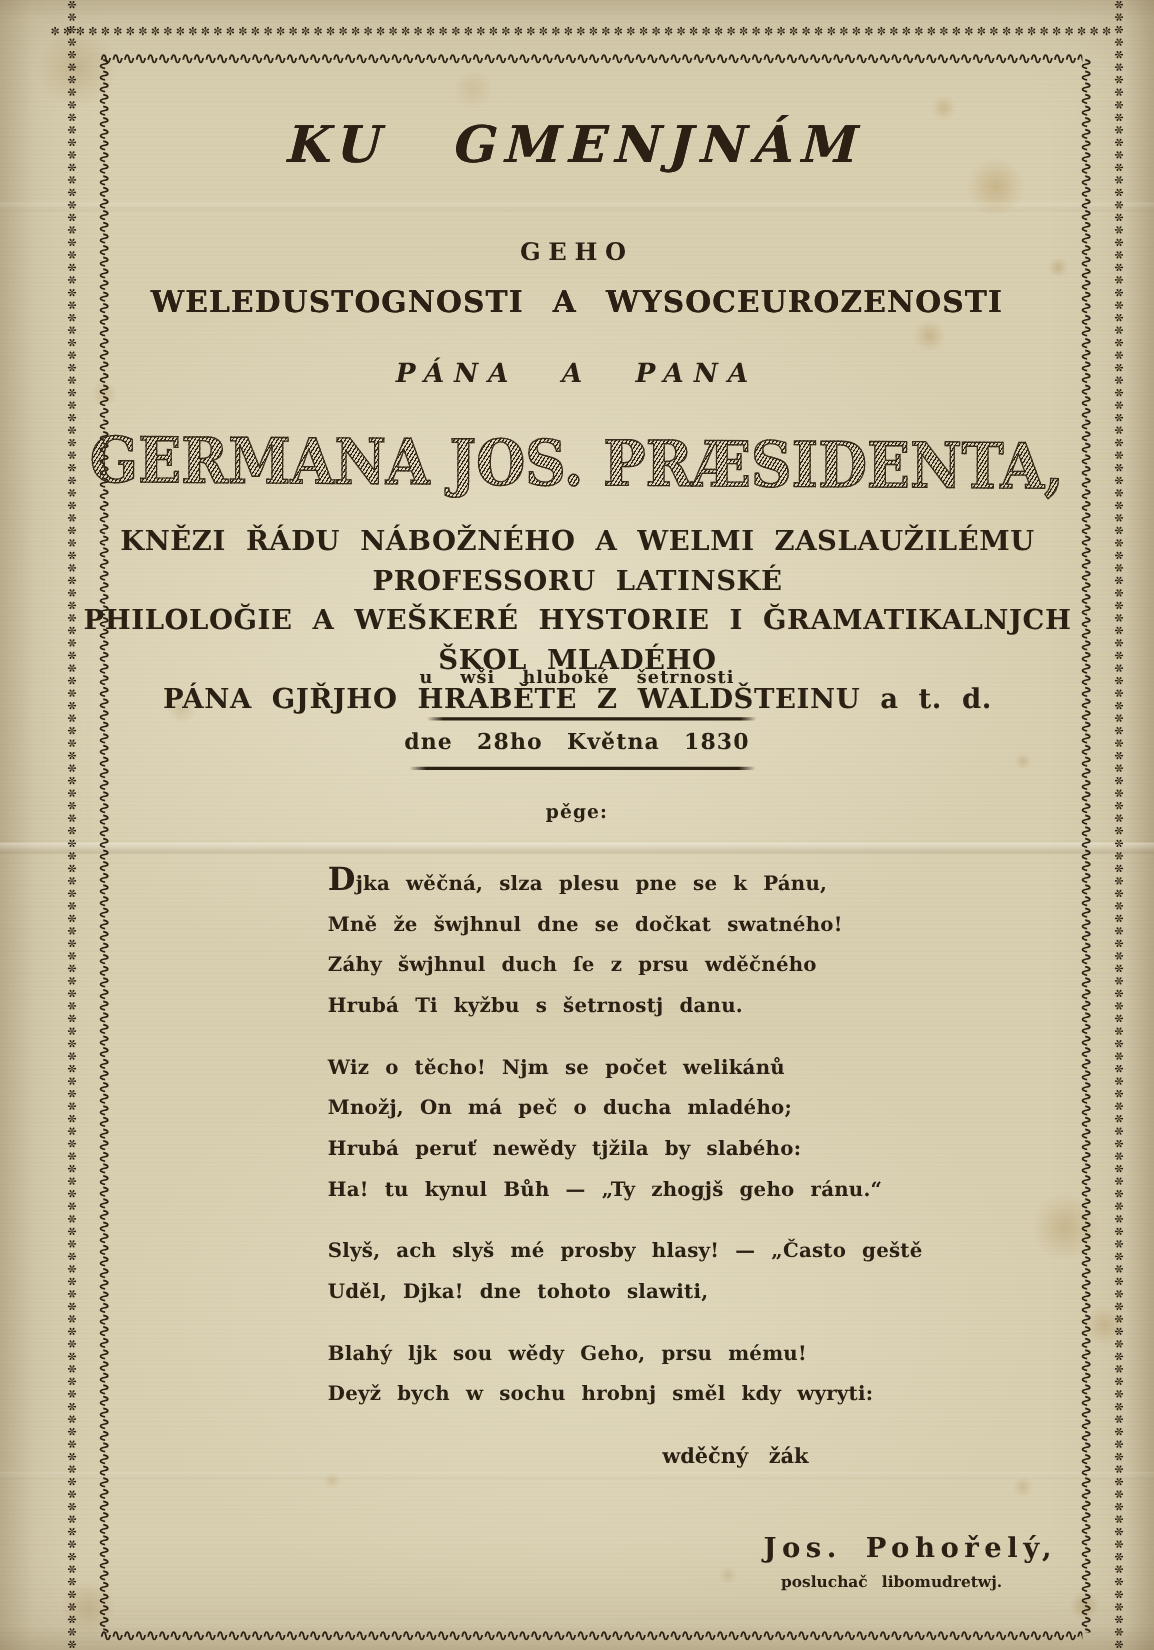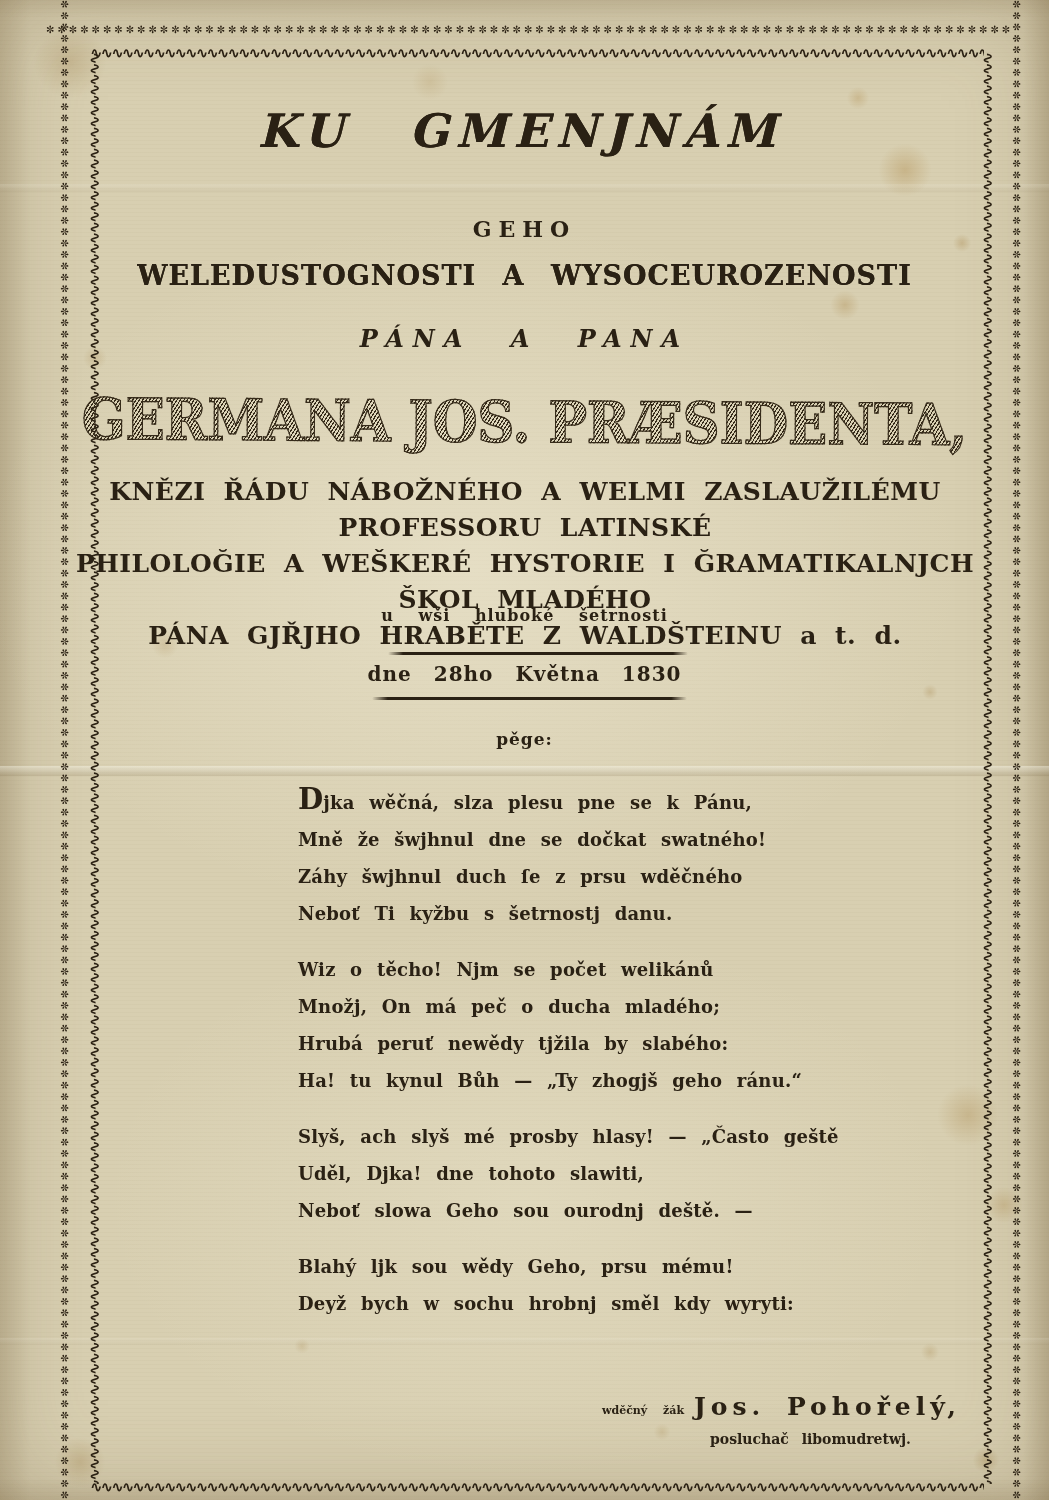--- a/index.html
+++ b/index.html
@@ -78,21 +78,21 @@
   .rule.r1{left:388px;top:652px;width:300px;}
   .rule.r2{left:372px;top:697px;width:315px;}
   .date{top:662px;font-weight:bold;font-size:20px;word-spacing:14px;letter-spacing:1px;}
   .sings{top:729px;font-weight:bold;font-size:17px;letter-spacing:1px;}
 
   .poem{top:781px;left:298px;width:560px;font-weight:bold;font-size:18px;}
   .poem .line{line-height:37px;word-spacing:.45em;letter-spacing:.2px;white-space:nowrap;}
   .poem .stanza + .stanza{margin-top:19px;}
   .poem .initial-line::first-letter{font-size:29px;}
 
-  .closing-role{top:1404px;left:602px;font-weight:bold;font-size:11px;word-spacing:12px;}
+  .closing-role{top:1313px;left:602px;font-weight:bold;font-size:19px;word-spacing:12px;}
   .signature{top:1392px;left:694px;font-weight:bold;font-size:25px;letter-spacing:5px;word-spacing:8px;white-space:nowrap;}
   .signature-sub{top:1431px;left:710px;font-weight:bold;font-size:14px;word-spacing:8px;white-space:nowrap;text-align:center;}
 </style>
 </head>
 <body>
 
 <div class="page">
 
   <div class="stains"></div>
   <div class="crease c1"></div>
@@ -125,32 +125,31 @@
   <div class="abs ctr date">dne 28ho Května 1830</div>
   <div class="rule r2"></div>
 
   <div class="abs ctr sings">pěge:</div>
 
   <div class="abs poem">
     <div class="stanza">
       <div class="line initial-line">Djka wěčná, slza plesu pne se k Pánu,</div>
       <div class="line">Mně že šwjhnul dne se dočkat swatného!</div>
       <div class="line">Záhy šwjhnul duch ſe z prsu wděčného</div>
-      <div class="line">Neboť Ti kyžbu s šetrnostj danu.</div>
+      <div class="line">Hrubá Ti kyžbu s šetrnostj danu.</div>
     </div>
     <div class="stanza">
       <div class="line">Wiz o těcho! Njm se počet welikánů</div>
       <div class="line">Množj, On má peč o ducha mladého;</div>
       <div class="line">Hrubá peruť newědy tjžila by slabého:</div>
       <div class="line">Ha! tu kynul Bůh — „Ty zhogjš geho ránu.“</div>
     </div>
     <div class="stanza">
       <div class="line">Slyš, ach slyš mé prosby hlasy! — „Často geště</div>
       <div class="line">Uděl, Djka! dne tohoto slawiti,</div>
-      <div class="line">Neboť slowa Geho sou ourodnj deště. —</div>
     </div>
     <div class="stanza">
       <div class="line">Blahý ljk sou wědy Geho, prsu mému!</div>
       <div class="line">Deyž bych w sochu hrobnj směl kdy wyryti:</div>
     </div>
   </div>
 
   <div class="abs closing-role">wděčný žák</div>
   <div class="abs signature">Jos. Pohořelý,</div>
   <div class="abs signature-sub">posluchač libomudretwj.</div>

